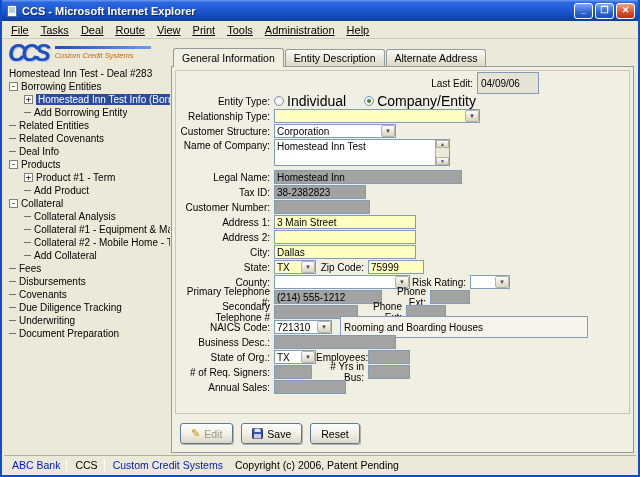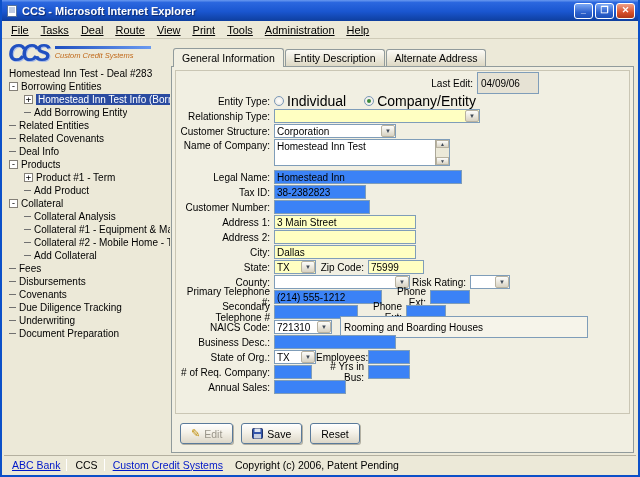--- a/index.html
+++ b/index.html
@@ -45,21 +45,21 @@
   .tab{font-size:10.5px;padding:2px 8px;border:1px solid #919B9C;border-bottom:none;border-radius:3px 3px 0 0;height:17px;background:linear-gradient(180deg,#FCFBF6,#DDD8C4);margin-right:1px;display:flex;align-items:center;margin-bottom:1px;color:#000;cursor:default;}
   .tab.active{height:19px;background:#F1EFE2;margin-bottom:0;}
   .tabpanel{position:absolute;top:27px;left:0;right:0;bottom:0;border:1px solid #919B9C;background:#F1EFE2;}
   .fields{position:absolute;top:3px;left:3px;right:3px;bottom:38px;border:1px solid #CAC6B4;background:#F1EFE2;padding-top:5px;overflow:hidden;}
 
   
   .row{display:flex;align-items:center;height:14px;margin-bottom:1px;}
   .row.right{justify-content:flex-end;padding-right:90px;}
   .lbl{flex:none;width:98px;text-align:right;padding-right:4px;font-size:10px;color:#000;}
   .lbl2{flex:none;text-align:right;padding-right:4px;font-size:10px;color:#000;}
-  .inp{border:1px solid #7F9DB9;background:#3b82f6;height:14px;font-size:10px;font-family:"Liberation Sans",sans-serif;padding:0 2px;color:#000;}
+  .inp{border:1px solid #7F9DB9;background:#a3a3a3;height:14px;font-size:10px;font-family:"Liberation Sans",sans-serif;padding:0 2px;color:#000;}
   .inp.yellow{background:#FFFFC2;}
   .readbox{border:1px solid #7F9DB9;background:#E6E2D4;height:22px;font-size:10px;display:inline-flex;align-items:center;padding:0 3px;color:#000;}
   .readbox.lighter{background:#F6F4EA;}
   .select{display:inline-flex;align-items:center;border:1px solid #7F9DB9;background:#fff;height:14px;font-size:10px;padding-left:2px;overflow:hidden;}
   .select.yellow{background:#FFFFC2;}
   .sel-val{flex:1;white-space:nowrap;overflow:hidden;}
   .dd{flex:none;width:14px;height:12px;margin-left:auto;background:linear-gradient(180deg,#FDFDFB,#D8D2C2);border:1px solid #B8B2A0;border-radius:2px;font-size:6px;color:#404A58;display:flex;align-items:center;justify-content:center;}
   .radio-group{display:inline-flex;align-items:center;}
   .radio{flex:none;width:10px;height:10px;border:1px solid #7A98B8;border-radius:50%;background:radial-gradient(#fff,#E8E4DC);margin-right:3px;position:relative;}
   .radio.checked::after{content:"";position:absolute;left:2px;top:2px;width:4px;height:4px;border-radius:50%;background:#3A8A3A;}
@@ -69,21 +69,21 @@
   .scroll-btn{height:8px;background:linear-gradient(180deg,#FDFDFB,#D8D2C2);border:1px solid #B8B2A0;font-size:5px;color:#404A58;display:flex;align-items:center;justify-content:center;}
 
   
   .btn-row{position:absolute;left:8px;bottom:8px;display:flex;gap:8px;align-items:center;}
   .xp-btn{display:inline-flex;align-items:center;gap:4px;height:21px;padding:0 10px;border:1px solid #5A7A9A;border-radius:3px;background:linear-gradient(180deg,#FFFFFF,#F4F1E8 45%,#DDD7C8);font-size:10.5px;color:#000;box-shadow:1px 1px 0 rgba(120,115,100,.5);font-family:"Liberation Sans",sans-serif;}
   .xp-btn.disabled{color:#9A968A;}
   .pencil-icon{color:#C09010;font-size:11px;line-height:1;}
 
   
   .statusbar{position:absolute;left:2px;right:2px;bottom:2px;height:18px;background:#ECE9D8;border-top:1px solid #B4B0A0;display:flex;align-items:center;font-size:10.5px;padding:0 8px;}
-  .status-link{color:#0018C8;text-decoration:underline;margin-right:6px;cursor:default;}
+  .status-link{color:#0018C8;margin-right:6px;cursor:default;}
   .status-text{color:#000;margin-right:6px;}
   .status-sep{width:1px;height:12px;background:#C8C4B4;border-right:1px solid #fff;margin-right:8px;}
   .status-copy{color:#000;margin-left:6px;}
 </style>
 </head>
 <body>
 
 <div class="window">
 
   <div class="titlebar">
@@ -346,21 +346,21 @@
             <span class="lbl">State of Org.:</span>
             <span class="select" style="width:42px">
               <span class="sel-val">TX</span>
               <span class="dd">▼</span>
             </span>
             <span class="lbl2" style="width:52px">Employees:</span>
             <input class="inp" style="width: 42px;" value="">
           </div>
 
           <div class="row">
-            <span class="lbl"># of Req. Company:</span>
+            <span class="lbl"># of Req. Signers:</span>
             <input class="inp" style="width: 38px;" value="">
             <span class="lbl2" style="width:56px"># Yrs in Bus:</span>
             <input class="inp" style="width: 42px;" value="">
           </div>
 
           <div class="row">
             <span class="lbl">Annual Sales:</span>
             <input class="inp" style="width: 72px;" value="">
           </div>
 

